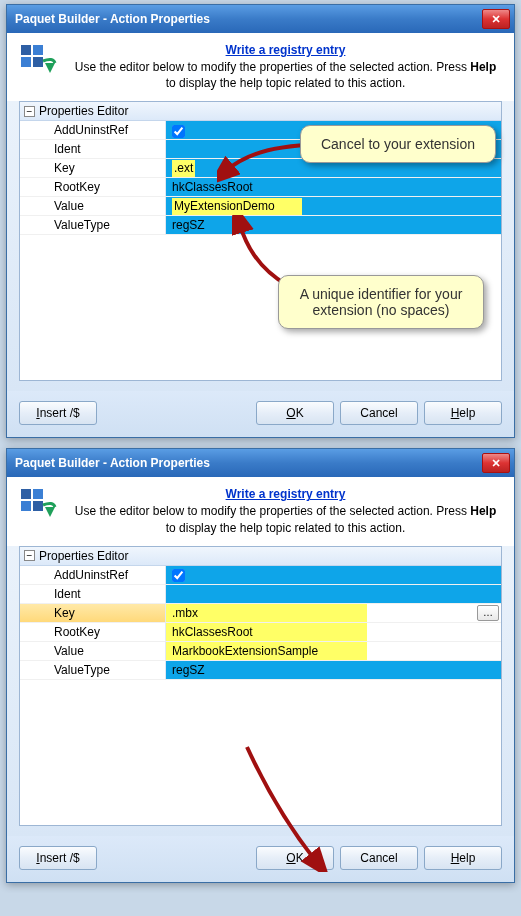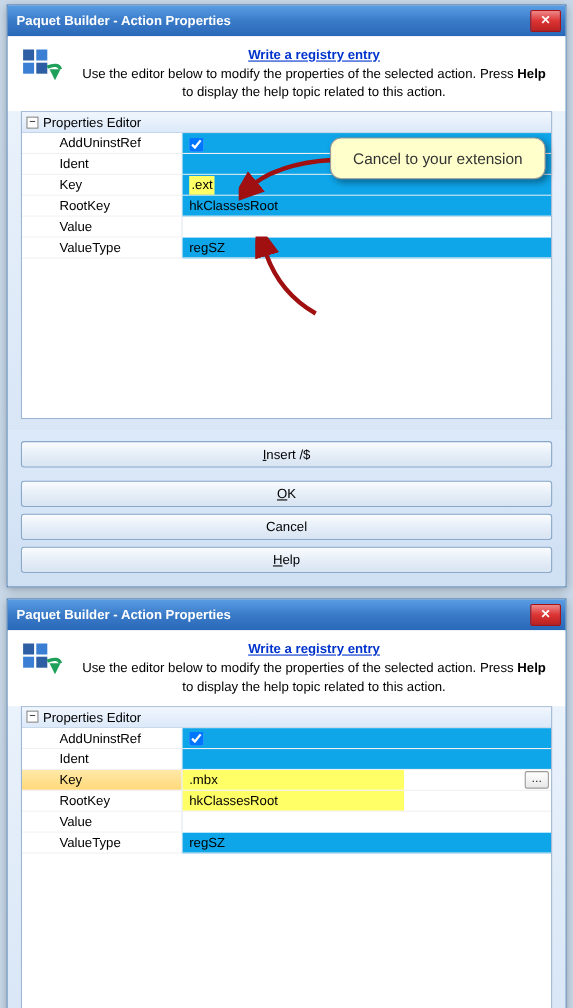--- a/index.html
+++ b/index.html
@@ -143,21 +143,20 @@
     text-align: center;
     line-height: 14px;
     border-radius: 2px;
     cursor: pointer;
   }
   .button-bar {
     display: flex;
     padding: 10px 12px 12px 12px;
     background: linear-gradient(to bottom, #dce9f9 0%, #cfe0f3 100%);
     gap: 6px;
-    flex-direction: column;
   }
   .button-bar .spacer { flex: 1; }
   .btn {
     min-width: 78px;
     height: 24px;
     border: 1px solid #8aa8c8;
     border-radius: 3px;
     background: linear-gradient(to bottom, #fafcfe 0%, #e6eef8 50%, #d8e4f2 100%);
     font-size: 12px;
     cursor: pointer;
@@ -228,20 +227,21 @@
         <div class="prop-row">
           <div class="prop-label">Key</div>
           <div class="prop-value"><span class="hl">.ext</span></div>
         </div>
         <div class="prop-row">
           <div class="prop-label">RootKey</div>
           <div class="prop-value">hkClassesRoot</div>
         </div>
         <div class="prop-row">
           <div class="prop-label">Value</div>
+          <div class="prop-value"><span class="hl" style="min-width:130px">MyExtensionDemo</span></div>
         </div>
         <div class="prop-row">
           <div class="prop-label">ValueType</div>
           <div class="prop-value">regSZ</div>
         </div>
       </div>
     </div>
   </div>
 
   <div class="button-bar">
@@ -255,20 +255,21 @@
   <div class="callout" style="top:120px; right:18px; width:196px;">Cancel to your extension</div>
   <svg class="arrow" style="top:130px; left:210px;" width="110" height="60">
     <defs>
         <marker id="ah1" markerWidth="10" markerHeight="10" refX="2" refY="3" orient="auto">
           <path d="M0,0 L0,6 L8,3 Z" fill="#a01010"></path>
         </marker>
       </defs>
     <path d="M100,10 Q40,10 10,35" stroke="#a01010" stroke-width="4" fill="none" marker-end="url(#ah1)"></path>
   </svg>
 
+  <div class="callout" style="top:270px; right:30px; width:206px;">A unique identifier for your extension (no spaces)</div>
   <svg class="arrow" style="top:210px; left:225px;" width="90" height="80">
     <defs>
         <marker id="ah2" markerWidth="10" markerHeight="10" refX="2" refY="3" orient="auto">
           <path d="M0,0 L0,6 L8,3 Z" fill="#a01010"></path>
         </marker>
       </defs>
     <path d="M55,70 Q20,50 8,10" stroke="#a01010" stroke-width="4" fill="none" marker-end="url(#ah2)"></path>
   </svg>
 </div>
 
@@ -317,20 +318,21 @@
             <span>.mbx</span>
             <div class="ellipsis-btn">…</div>
           </div>
         </div>
         <div class="prop-row">
           <div class="prop-label">RootKey</div>
           <div class="prop-value wide-hl"><span>hkClassesRoot</span></div>
         </div>
         <div class="prop-row">
           <div class="prop-label">Value</div>
+          <div class="prop-value wide-hl"><span>MarkbookExtensionSample</span></div>
         </div>
         <div class="prop-row">
           <div class="prop-label">ValueType</div>
           <div class="prop-value">regSZ</div>
         </div>
       </div>
     </div>
   </div>
 
   <div class="button-bar">

